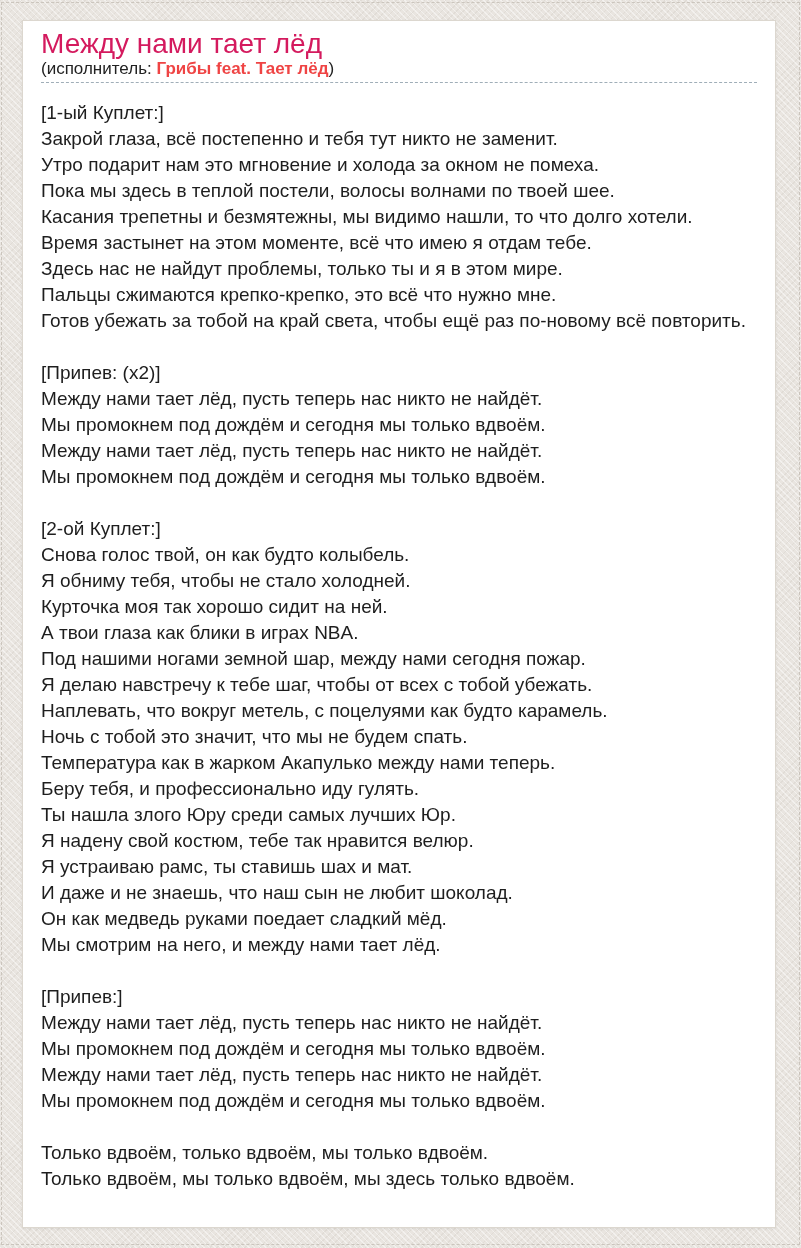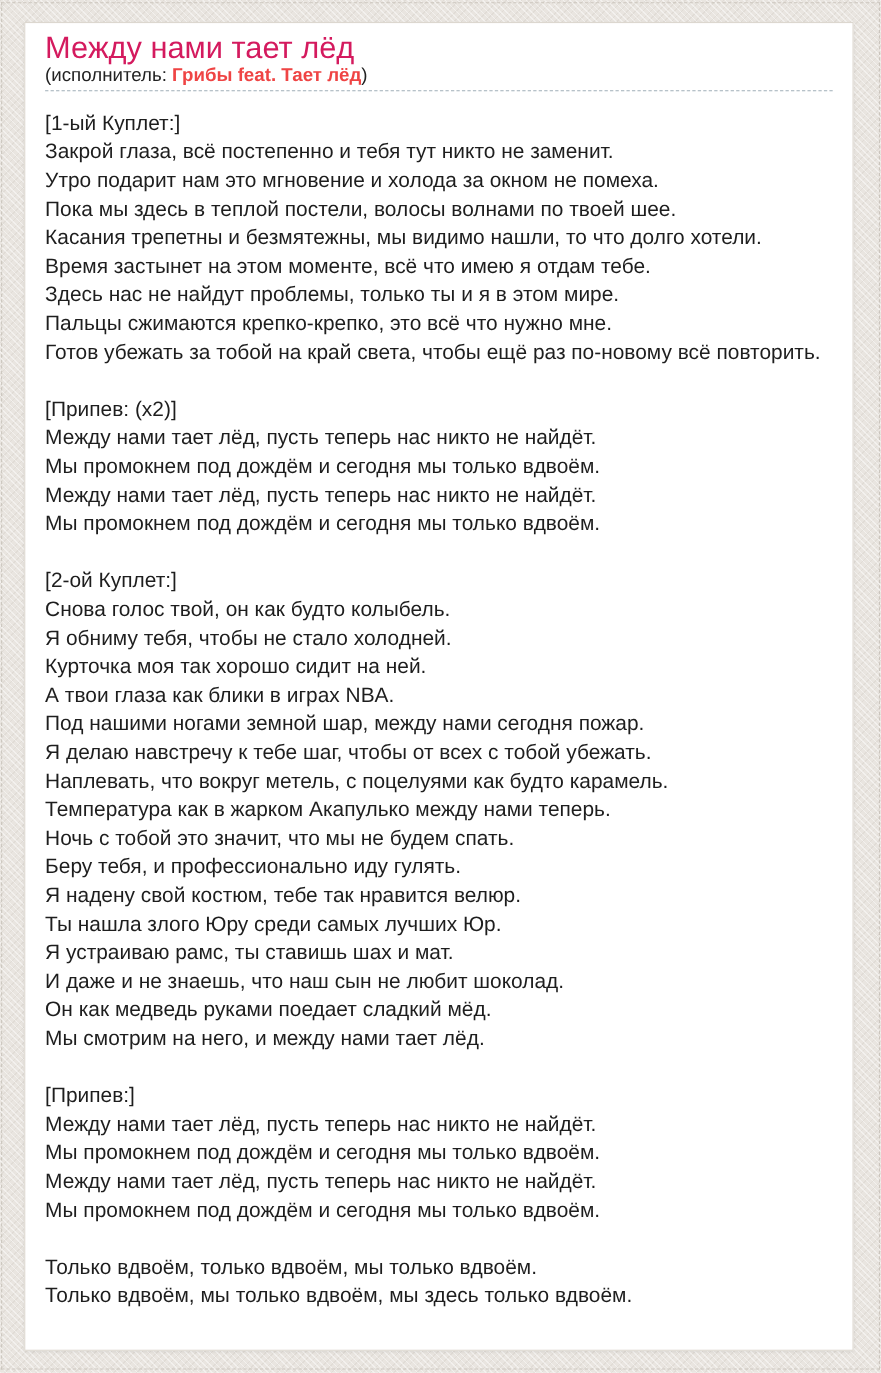--- a/index.html
+++ b/index.html
@@ -92,25 +92,25 @@
       </div>
       <div class="stanza">
         <div class="line">[2-ой Куплет:]</div>
         <div class="line">Снова голос твой, он как будто колыбель.</div>
         <div class="line">Я обниму тебя, чтобы не стало холодней.</div>
         <div class="line">Курточка моя так хорошо сидит на ней.</div>
         <div class="line">А твои глаза как блики в играх NBA.</div>
         <div class="line">Под нашими ногами земной шар, между нами сегодня пожар.</div>
         <div class="line">Я делаю навстречу к тебе шаг, чтобы от всех с тобой убежать.</div>
         <div class="line">Наплевать, что вокруг метель, с поцелуями как будто карамель.</div>
+        <div class="line">Ночь с тобой это значит, что мы не будем спать.</div>
         <div class="line">Температура как в жарком Акапулько между нами теперь.</div>
-        <div class="line">Ночь с тобой это значит, что мы не будем спать.</div>
         <div class="line">Беру тебя, и профессионально иду гулять.</div>
+        <div class="line">Ты нашла злого Юру среди самых лучших Юр.</div>
         <div class="line">Я надену свой костюм, тебе так нравится велюр.</div>
-        <div class="line">Ты нашла злого Юру среди самых лучших Юр.</div>
         <div class="line">Я устраиваю рамс, ты ставишь шах и мат.</div>
         <div class="line">И даже и не знаешь, что наш сын не любит шоколад.</div>
         <div class="line">Он как медведь руками поедает сладкий мёд.</div>
         <div class="line">Мы смотрим на него, и между нами тает лёд.</div>
       </div>
       <div class="stanza">
         <div class="line">[Припев:]</div>
         <div class="line">Между нами тает лёд, пусть теперь нас никто не найдёт.</div>
         <div class="line">Мы промокнем под дождём и сегодня мы только вдвоём.</div>
         <div class="line">Между нами тает лёд, пусть теперь нас никто не найдёт.</div>

